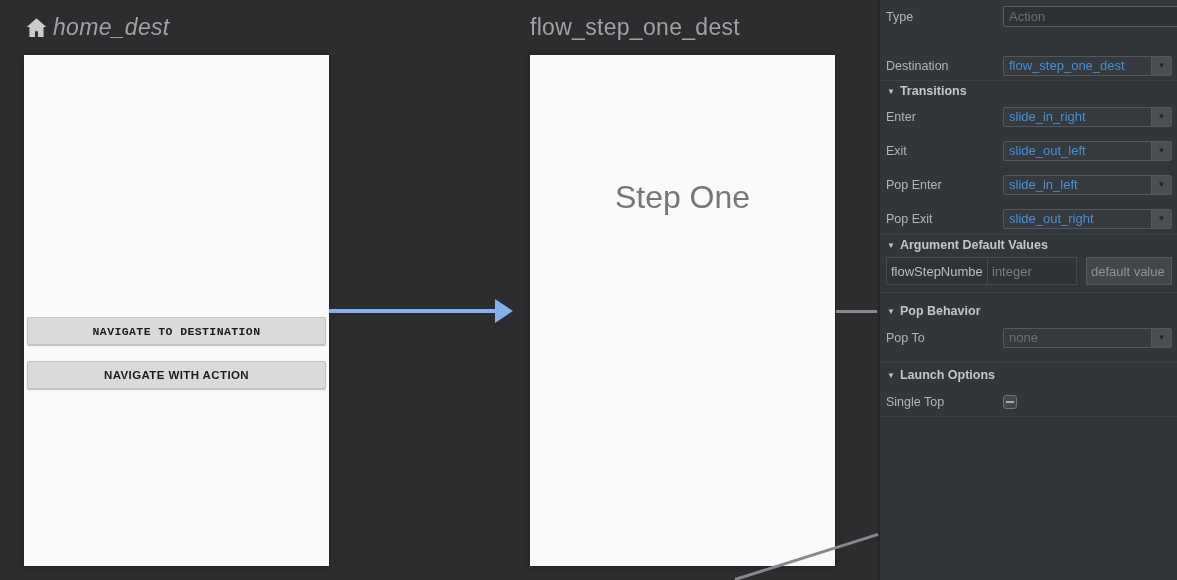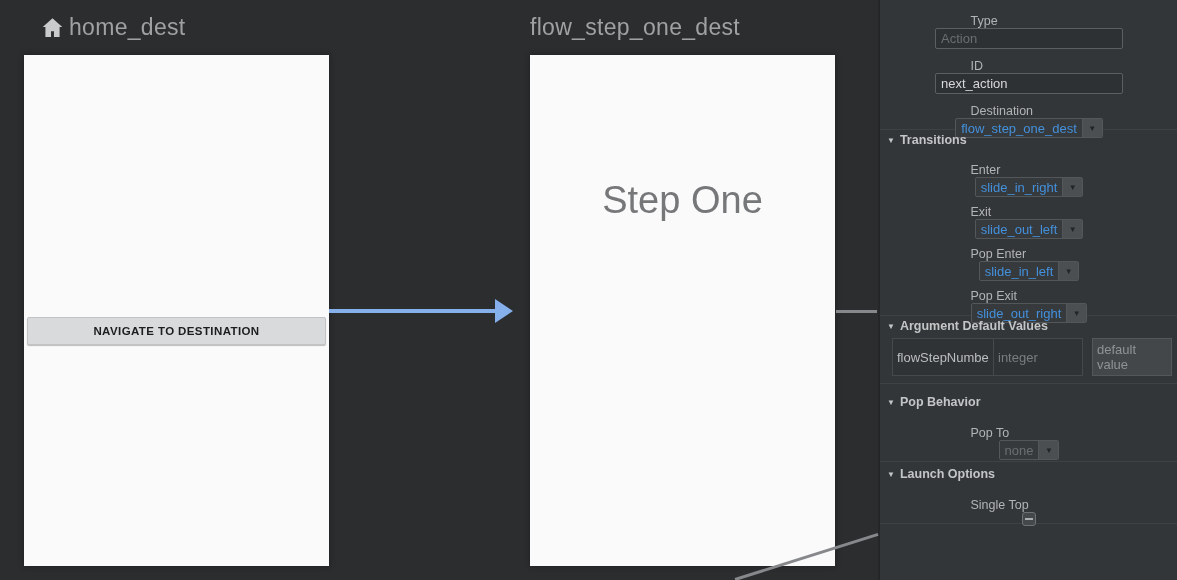--- a/index.html
+++ b/index.html
@@ -26,33 +26,33 @@
   }
   .dest-title .home-ic{width:25px;height:25px;display:inline-block;}
   .screen{
     position:absolute;background:var(--screen-bg);top:55px;width:305px;height:511px;
     box-shadow:0 0 6px rgba(0,0,0,.35);
   }
   #home-screen{left:24px;}
   #flow-screen{left:530px;}
   .screen-title{
     position:absolute;width:100%;text-align:center;color:var(--body-gray);
-    font-size:38px;font-weight:400;
+    font-size:32px;font-weight:400;
   }
   #home-screen .screen-title{top:236px;}
   #flow-screen .screen-title{top:124px;}
   .android-btn{
     position:absolute;left:3px;right:3px;height:28px;
     background:var(--btn-bg);border:1px solid var(--btn-border);border-radius:2px;
     color:var(--btn-text);font-size:11.5px;font-weight:bold;letter-spacing:.4px;
     display:flex;align-items:center;justify-content:center;cursor:pointer;
     box-shadow:0 1px 1px rgba(0,0,0,.25);
     box-sizing:border-box;
   }
-  #btn-nav-dest{top:262px;}
+  #btn-nav-dest{top:262px;font-family:Liberation Mono, monospace;}
   #btn-nav-action{top:306px;}
   #btn-nav-next{top:325px;}
   
   .action-arrow-line{
     position:absolute;left:329px;top:309px;width:168px;height:4px;background:var(--arrow-blue);
   }
   .action-arrow-head{
     position:absolute;left:495px;top:299px;width:0;height:0;
     border-left:18px solid var(--arrow-blue);
     border-top:12px solid transparent;border-bottom:12px solid transparent;
@@ -63,21 +63,21 @@
   .conn-diagonal{
     position:absolute;left:735px;top:578px;width:150px;height:3px;background:var(--conn-gray);
     transform:rotate(-17.5deg);transform-origin:left center;z-index:5;
   }
   
   #panel{
     position:absolute;right:0;top:0;width:299px;height:580px;background:var(--panel-bg);
     border-left:2px solid var(--panel-edge);box-sizing:border-box;
     font-size:12.5px;color:var(--label);
   }
-  .prow{display:flex;align-items:center;height:21px;margin:12px 5px 0 6px;flex-direction:column;}
+  .prow{display:flex;align-items:center;height:21px;margin:4px 5px 0 6px;}
   .prow .plabel{width:117px;flex:none;color:var(--label);}
   .pcontrol{flex:1;height:21px;box-sizing:border-box;display:flex;align-items:center;}
   .pinput{
     flex:1;height:21px;box-sizing:border-box;background:var(--input-bg);
     border:1px solid var(--input-border);border-radius:2px;color:var(--input-text);
     font-family:"Liberation Sans", sans-serif;font-size:13px;padding:0 5px;outline:none;
   }
   .pinput::placeholder{color:var(--placeholder);}
   .dropdown{
     flex:1;height:20px;box-sizing:border-box;background:var(--dd-bg);
@@ -93,51 +93,52 @@
     color:var(--dd-glyph);font-size:8px;border-left:1px solid var(--dd-border);
   }
   .sect-header{
     display:flex;align-items:center;gap:5px;height:20px;margin-left:7px;
     color:var(--header);font-weight:bold;font-size:12.5px;cursor:pointer;
   }
   .sect-header .tri{font-size:8px;color:var(--header);}
   .pdivider{height:1px;background:var(--row-div);margin:0;}
   .spacer{height:6px;}
   
-  .arg-row{display:flex;align-items:stretch;height:38px;margin:0 5px 0 12px;}
+  .arg-row{display:flex;align-items:stretch;height:28px;margin:0 5px 0 6px;}
   .arg-cell{box-sizing:border-box;display:flex;align-items:center;padding:0 4px;
     background:#303335;border:1px solid #46494b;font-size:13px;}
   .arg-name{width:101px;color:#bcbec0;white-space:nowrap;overflow:hidden;border-right:none;}
   .arg-type{width:90px;color:#7a7d7f;}
   .arg-gap{width:9px;}
   .arg-default{flex:1;background:#43474a;border:1px solid #54575a;color:#909395;}
   
   .checkbox{
     width:14px;height:14px;box-sizing:border-box;background:#45484b;
     border:1px solid #6f7275;border-radius:3px;display:flex;align-items:center;justify-content:center;
     cursor:pointer;
   }
   .checkbox .dash{width:8px;height:2px;background:#abaeb0;}
 </style>
 </head>
 <body>
 
 <div>
 
-  <div class="dest-title" style="left:40px;">
+  <div class="dest-title" style="left:24px;font-style:italic;">
     <span class="home-ic">
       <svg viewBox="0 0 24 24" width="25" height="25">
           <path fill="#c9cbcd" d="M12 3.2 2.6 11.6h2.6V21h5.4v-5.4h2.8V21h5.4v-9.4h2.6z"></path>
         </svg>
     </span>
     <span>home_dest</span>
   </div>
 
   <div class="screen" id="home-screen">
     <div class="android-btn" id="btn-nav-dest">NAVIGATE TO DESTINATION</div>
+    <div class="android-btn" id="btn-nav-action">NAVIGATE WITH ACTION</div>
   </div>
 
   <div class="dest-title" style="left:530px;">
     <span>flow_step_one_dest</span>
   </div>
 
   <div class="screen" id="flow-screen">
     <div class="screen-title">Step One</div>
   </div>
 
@@ -152,26 +153,20 @@
 
   <div style="height:2px;"></div>
   <div class="prow">
     <span class="plabel">Type</span>
     <div class="pcontrol">
       <input class="pinput" placeholder="Action" style="">
     </div>
   </div>
   <div class="spacer" style="height:12px;"></div>
 
-  <div class="prow">
-    <span class="plabel">ID</span>
-    <div class="pcontrol">
-      <input class="pinput" value="next_action" style="">
-    </div>
-  </div>
   <div class="spacer" style="height:12px;"></div>
 
   <div class="prow">
     <span class="plabel">Destination</span>
     <div class="pcontrol">
       <div class="dropdown">
         <span class="dd-value blue">flow_step_one_dest</span>
         <span class="dd-arrow">▼</span>
       </div>
     </div>

